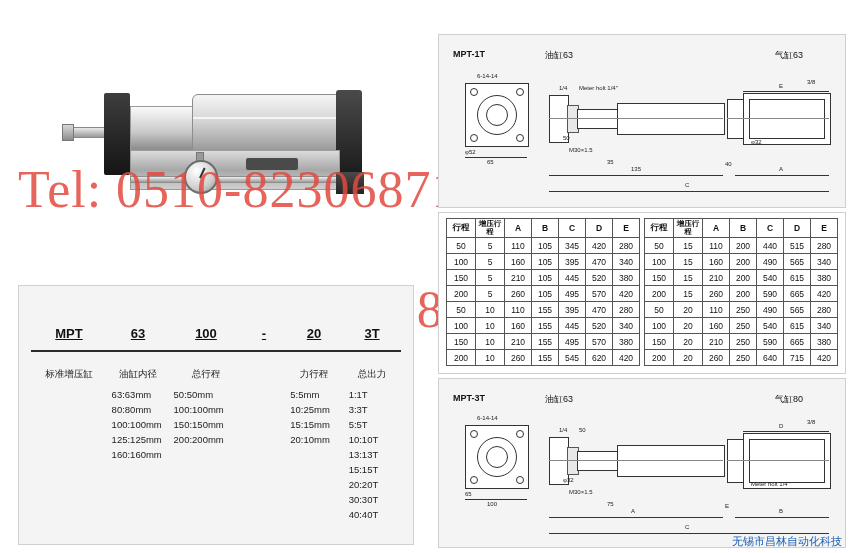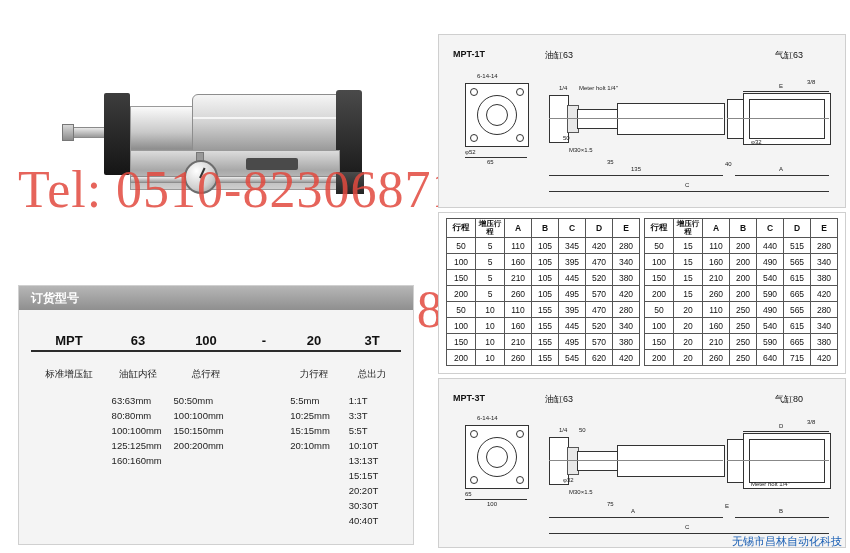--- a/index.html
+++ b/index.html
@@ -35,27 +35,27 @@
   
   .wm{position:absolute;left:18px;font-family:"Liberation Serif", serif;color:#e24a3f;opacity:.85;font-size:52px;letter-spacing:1px;white-space:nowrap;}
   .wm1{top:160px;}
   .wm2{top:280px;}
 
   
   .order-block{position:absolute;left:18px;top:285px;width:394px;height:258px;background:#f4f4f4;border:1px solid #d0d0d0;}
   .order-bar{position:absolute;left:0;top:0;width:394px;height:24px;background:linear-gradient(180deg,#b6b6b6,#8f8f8f);}
   .order-bar span{position:absolute;left:12px;top:4px;font-size:12px;color:#fff;font-weight:bold;}
   .order-table{position:absolute;left:12px;top:32px;width:370px;}
-  .order-row-codes{display:flex;align-items:flex-end;height:30px;}
+  .order-row-codes{display:flex;align-items:center;height:30px;text-decoration:underline;}
   .order-row-codes .cell{font-weight:bold;font-size:13px;text-align:center;}
   .c1{width:76px;}.c2{width:62px;}.c3{width:74px;}.cdash{width:42px;}.c4{width:58px;}.c5{width:58px;}
   .order-underline{height:2px;background:#2b2b2b;margin-top:2px;}
   .order-row-head{display:flex;margin-top:16px;}
   .order-row-head .cell{font-size:9.5px;text-align:center;color:#222;}
-  .order-row-list{display:flex;margin-top:12px;}
+  .order-row-list{display:flex;margin-top:6px;}
   .order-row-list .cell{font-size:9.5px;line-height:15px;color:#222;text-align:left;padding-left:6px;}
 
   
   .right-col{position:absolute;left:432px;top:0;width:418px;height:553px;}
   .sec-header{position:absolute;left:0;top:4px;width:418px;height:26px;background:linear-gradient(180deg,#b6b6b6,#8f8f8f);}
   .sec-header span{position:absolute;left:14px;top:5px;font-size:13px;color:#fff;font-weight:bold;}
   .panel{position:absolute;left:6px;background:#f4f4f4;border:1px solid #cfcfcf;}
   .p1{top:34px;width:406px;height:172px;}
   .p2{top:212px;width:406px;height:160px;background:#fff;border:1px solid #cfcfcf;}
   .p3{top:378px;width:406px;height:168px;}
@@ -97,23 +97,20 @@
     <div class="gauge-stem"></div>
     <div class="gauge"></div>
     <div class="cyl-foot"></div>
   </div>
 
 
   <div class="wm wm1">Tel: 0510-82306871</div>
   <div class="wm wm2">Fax: 0510-82306887</div>
 
   <div class="order-block">
-    <div class="order-bar">
-      <span>订货型号</span>
-    </div>
 
     <div class="order-table">
       <div class="order-row-codes">
         <div class="cell c1">MPT</div>
         <div class="cell c2">63</div>
         <div class="cell c3">100</div>
         <div class="cell cdash">-</div>
         <div class="cell c4">20</div>
         <div class="cell c5">3T</div>
       </div>

